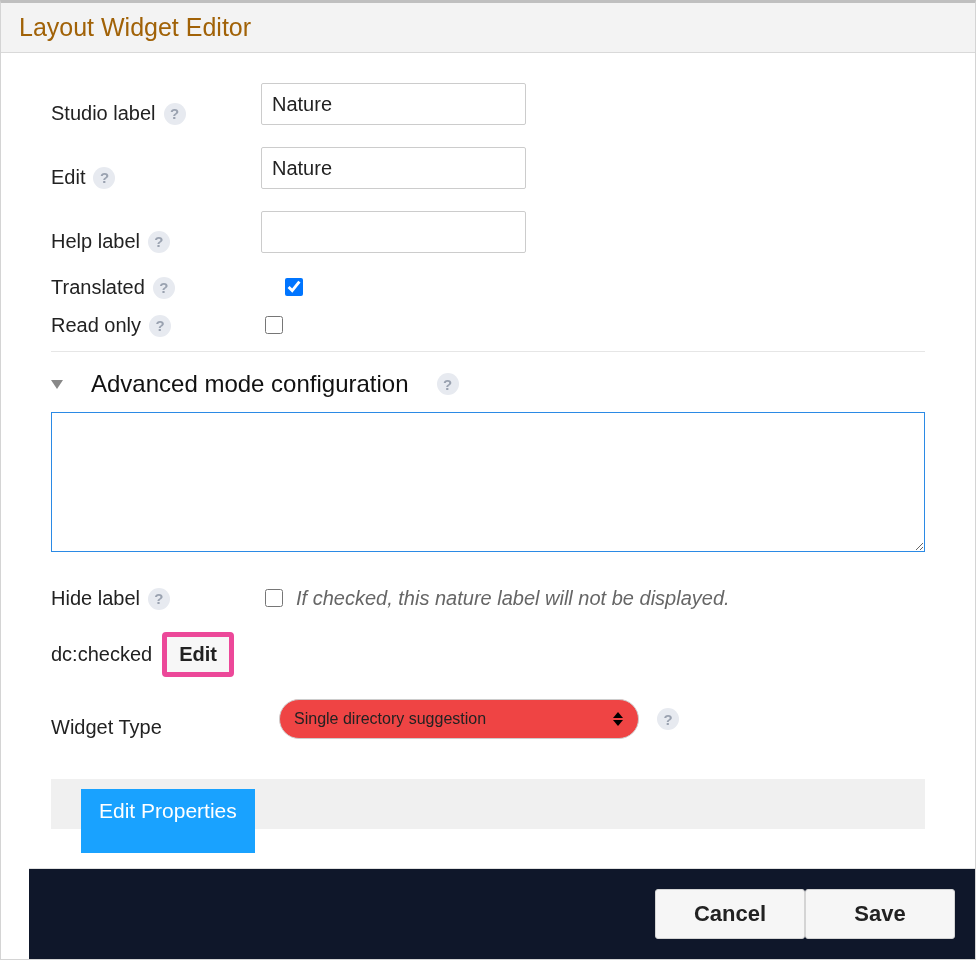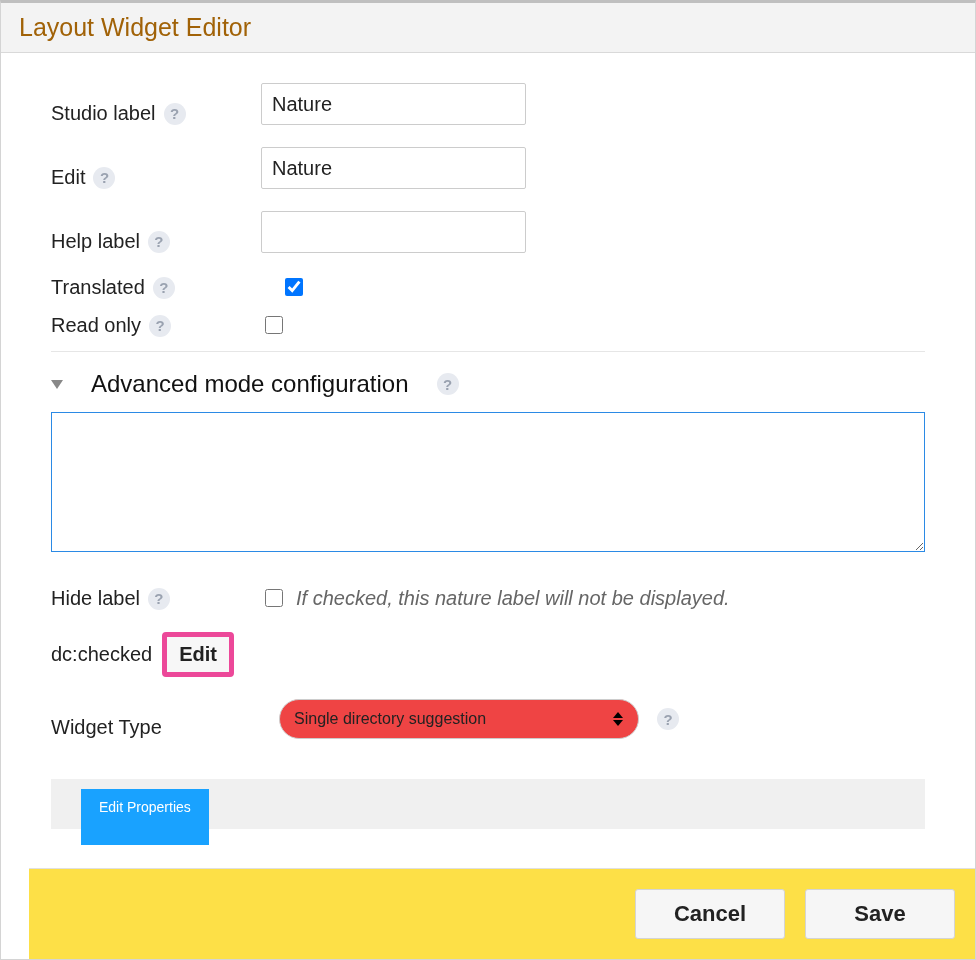--- a/index.html
+++ b/index.html
@@ -73,27 +73,27 @@
     width:360px; height:40px; border:1px solid #ccc; border-radius:20px;
     padding:0 14px; font-size:16px; background:#ef4444; position:relative;
   }
   .fakeselect .arrows { width:12px; display:flex; flex-direction:column; gap:2px; align-items:center; }
   .fakeselect .arrows .up { width:0; height:0; border-left:5px solid transparent; border-right:5px solid transparent; border-bottom:6px solid #000; }
   .fakeselect .arrows .down { width:0; height:0; border-left:5px solid transparent; border-right:5px solid transparent; border-top:6px solid #000; }
 
   .tabstrip { margin-top:40px; background:#f0f0f0; height:50px; position:relative; }
   .tabstrip .activetab {
     position:absolute; left:30px; top:10px;
-    background:#19a2ff; color:#fff; font-size:14px; font-weight:400;
+    background:#19a2ff; color:#fff; font-size:21px; font-weight:400;
     padding:10px 18px 30px 18px; 
   }
 
   .footer {
-    border-top:1px solid #e0e0e0; background:#fde047;
-    padding:20px 20px; display:flex; justify-content:flex-end; gap:20px;margin-left:28px;
+    border-top:1px solid #e0e0e0; background:#0f172a;
+    padding:20px 20px; display:flex; justify-content:flex-end; margin-left:28px;
   }
   .footer button {
     width:150px; height:50px; font-size:22px; font-weight:700;
     background:#f6f6f6; border:1px solid #d4d4d4; border-radius:3px; color:#222;
   }
 </style>
 </head>
 <body>
 
 <div class="dialog">

